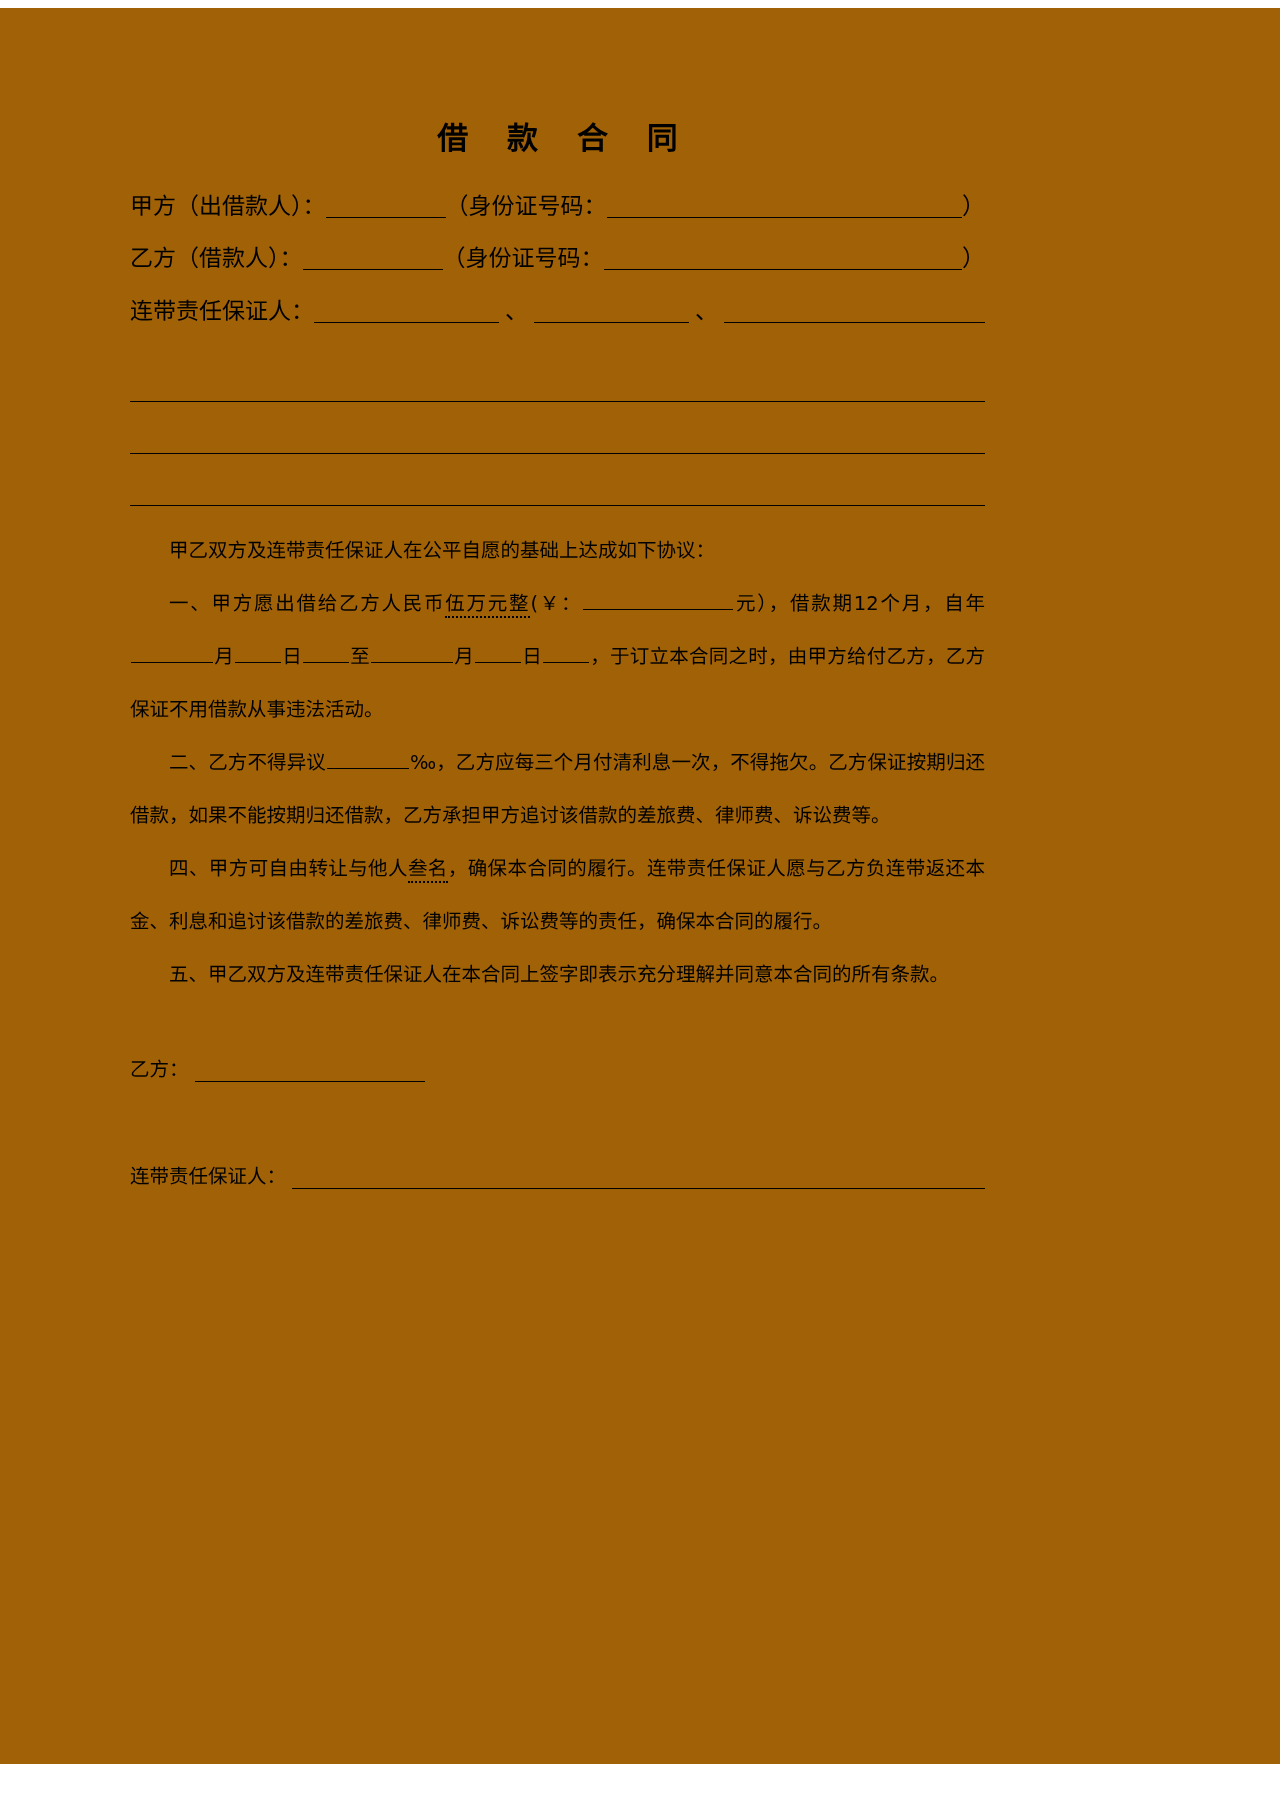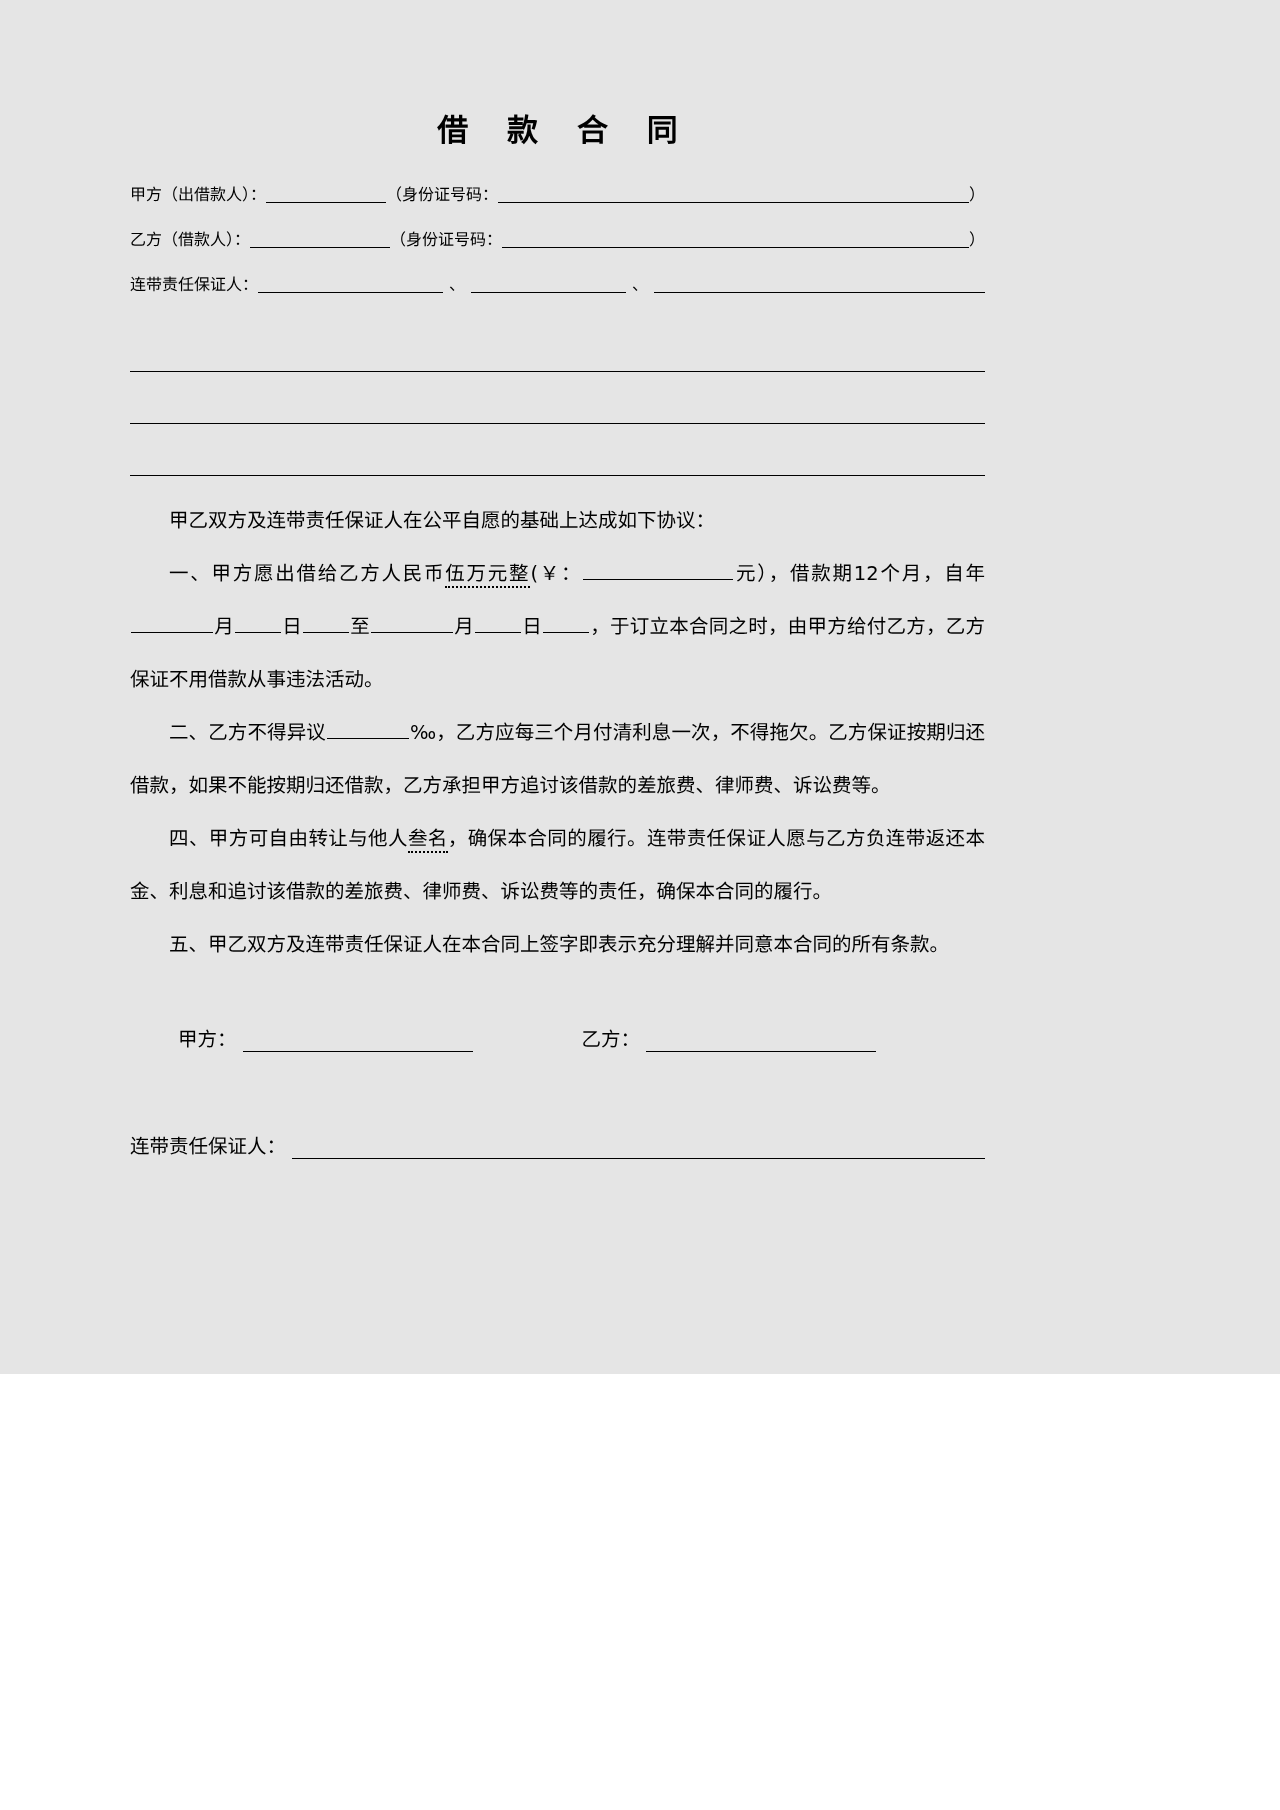--- a/index.html
+++ b/index.html
@@ -8,23 +8,23 @@
     padding: 0;
     background: #ffffff;
   }
   body {
     font-family: "DejaVu Sans", "Liberation Sans", sans-serif;
     color: #000000;
   }
   .page {
     position: relative;
     width: 1280px;
-    height: 1374px;
-    margin: 0 auto;
-    background: #e5e5e5;
+    height: 1756px;
+    margin: 8px auto;
+    background: #a16207;
     box-sizing: border-box;
     overflow: hidden;
   }
   .sheet {
     position: absolute;
     left: 130px;
     top: 0;
     width: 855px;
   }
 
@@ -41,21 +41,21 @@
     font-family: "DejaVu Sans", "Liberation Sans", sans-serif;
   }
 
   
   .party-block {
     margin-top: 36px;
   }
   .party-line {
     display: flex;
     align-items: flex-end;
-    font-size: 16px;
+    font-size: 23px;
     line-height: 1.0;
     margin-bottom: 27px;
     white-space: nowrap;
   }
   .lbl { flex: 0 0 auto; }
   .paren { flex: 0 0 auto; }
 
   .blank {
     display: inline-block;
     border-bottom: 1.6px solid #000;
@@ -201,24 +201,20 @@
       <p class="para indent"><span>二、</span><span>乙方不得异议</span><span class="fill w-lg"></span><span>‰</span><span>，乙方应每三个月付清利息一次，不得拖欠。乙方保证按期归还借款，如果不能按期归还借款，乙方承担甲方追讨该借款的差旅费、律师费、诉讼费等。</span></p>
 
 
       <p class="para indent"><span>四、</span><span>甲方可自由转让与他人</span><span class="dotted">叁名</span><span>，确保本合同的履行。连带责任保证人愿与乙方负连带返还本金、利息和追讨该借款的差旅费、律师费、诉讼费等的责任，确保本合同的履行。</span></p>
 
       <p class="para indent"><span>五、</span><span>甲乙双方及连带责任保证人在本合同上签字即表示充分理解并同意本合同的所有条款。</span></p>
     </div>
 
     <div class="sign-block">
       <div class="sign-row">
-        <div class="sign-cell first">
-          <span>甲方：</span>
-          <span class="sig-line"></span>
-        </div>
         <div class="sign-cell">
           <span>乙方：</span>
           <span class="sig-line"></span>
         </div>
       </div>
 
       <div class="sign-row-guarantor">
         <span>连带责任保证人：</span>
         <span class="sig-line-wide"></span>
       </div>

